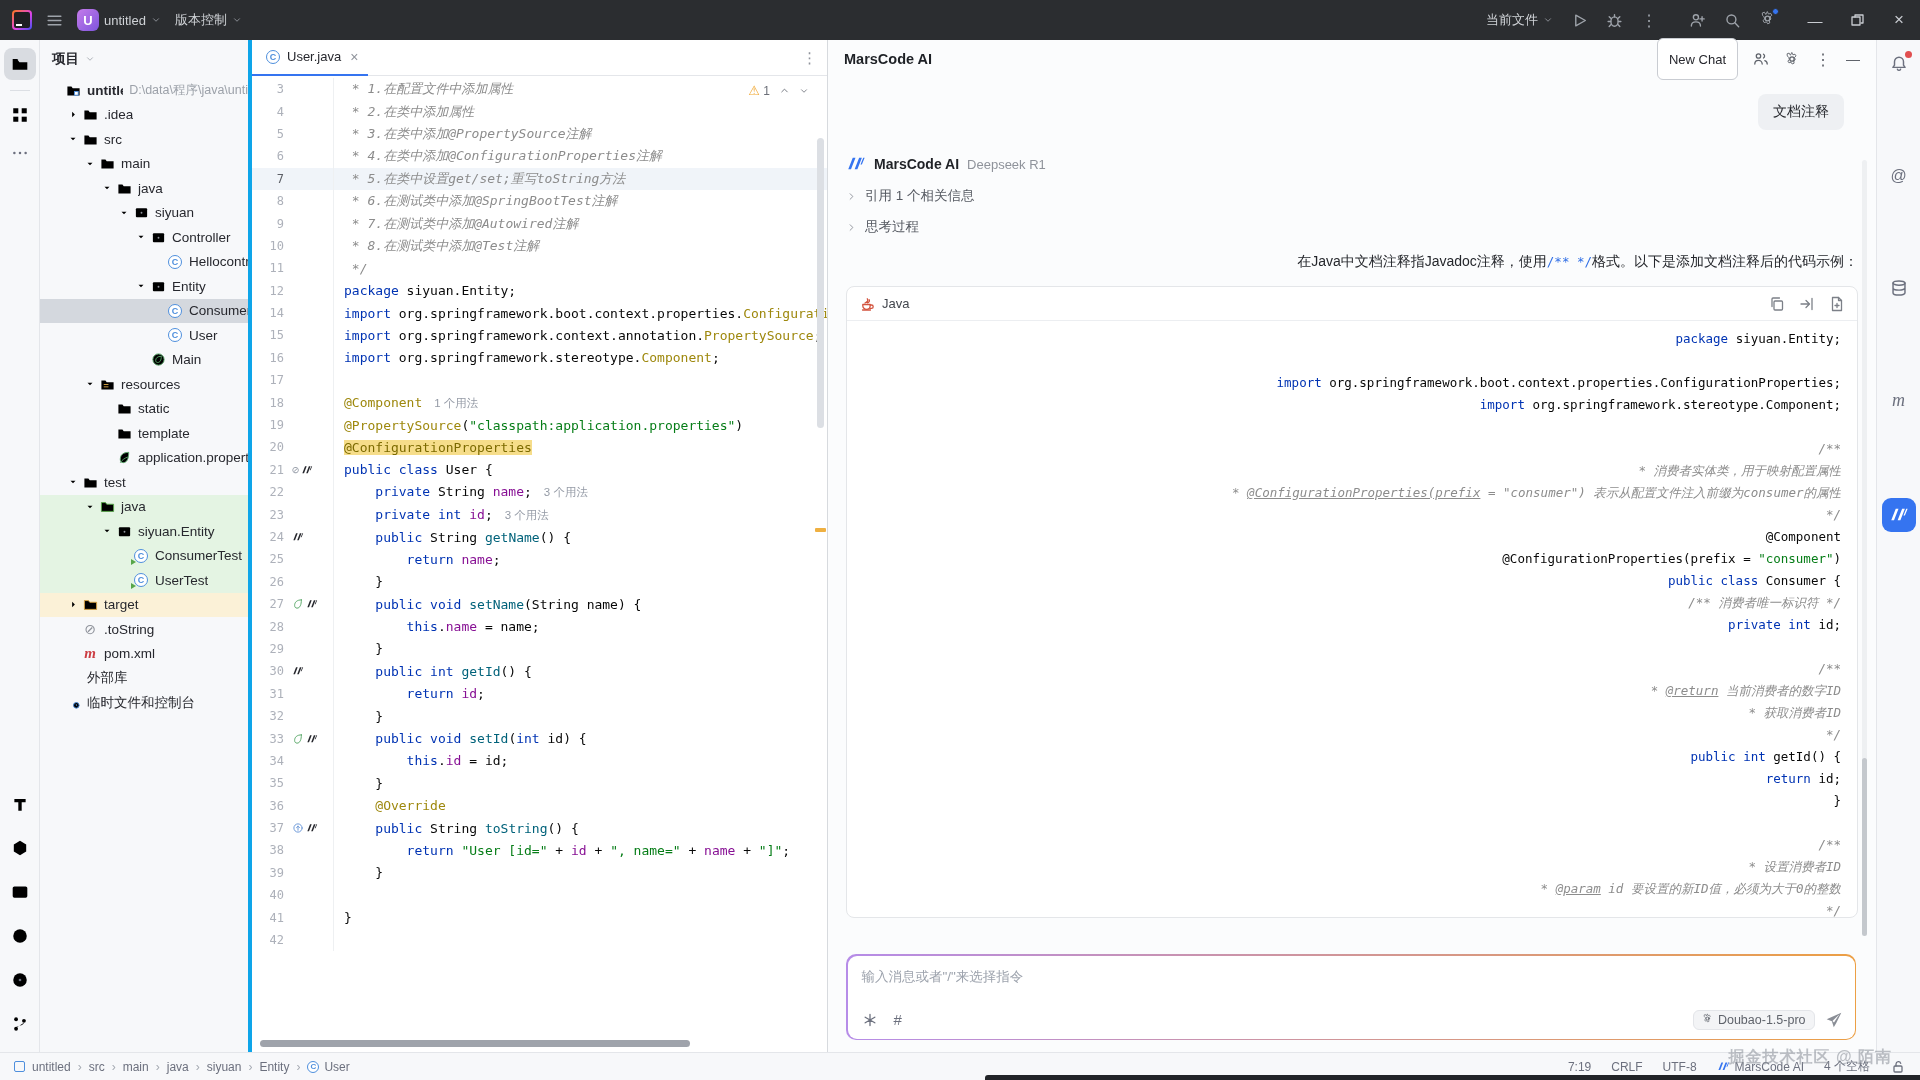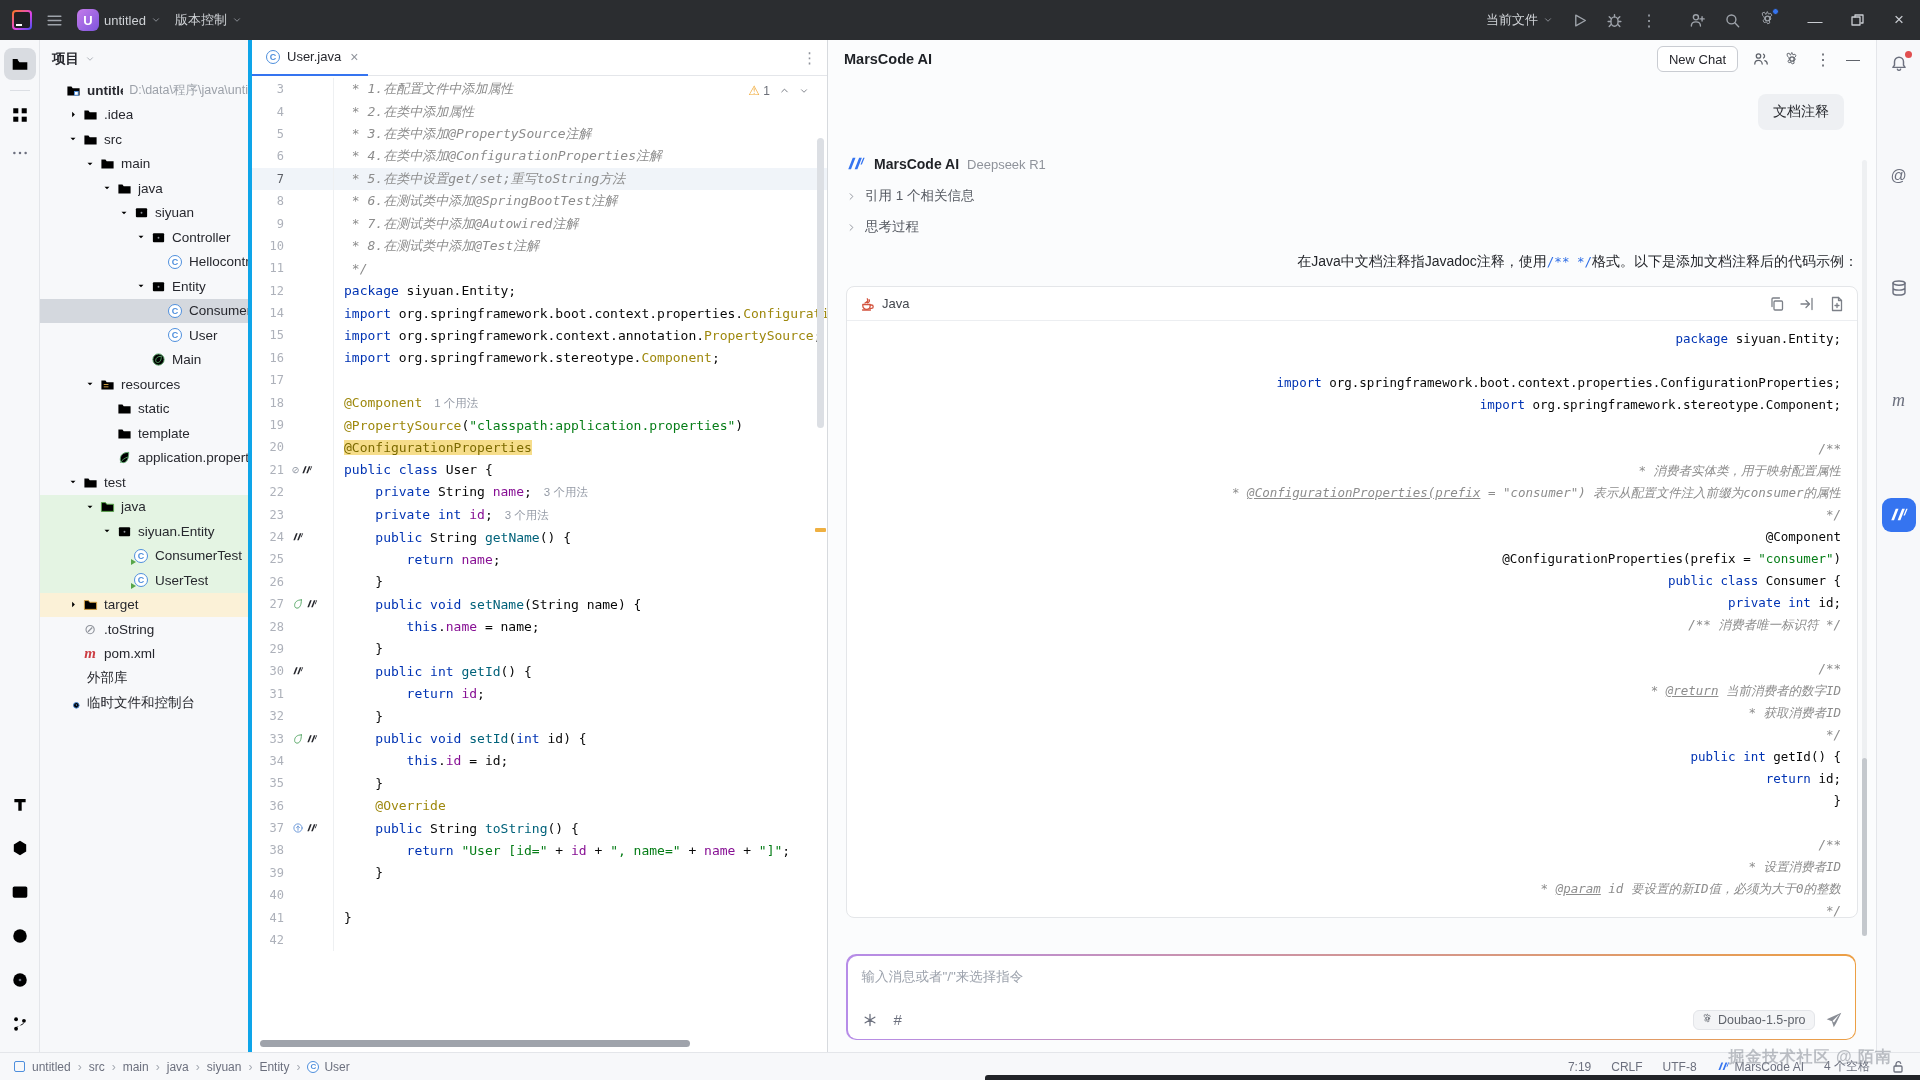--- a/index.html
+++ b/index.html
@@ -83,21 +83,21 @@
   .insp .ic svg { width:11px; height:11px; }
   .vscroll-thumb { position:absolute; right:3px; top:62px; width:7px; height:290px; border-radius:4px; background:#dcdfe4; }
   .vscroll-mark { position:absolute; right:1px; top:452px; width:11px; height:4px; background:#efb041; border-radius:1px; z-index:4; }
   .hscroll { position:absolute; left:8px; bottom:5px; width:430px; height:7px; border-radius:4px; background:#9fa3ab; }
 
   
   .chat { position:absolute; left:827px; top:40px; bottom:28px; width:1049px; background:#fbfcfd; border-left:1px solid #d7dade; }
   .chat-header { height:38px; display:flex; align-items:center; padding:0 16px; }
   .chat-title { font-size:14.5px; font-weight:bold; color:#1e2126; }
   .chat-controls { margin-left:auto; display:flex; align-items:center; gap:15px; color:#5f636b; }
-  .newchat-btn { height:26px; border:1px solid #c9ccd2; border-radius:6px; background:#fff; padding:0 11px; font-size:13px; color:#27282e; display:flex; align-items:center; }
+  .newchat-btn { height:42px; border:1px solid #c9ccd2; border-radius:6px; background:#fff; padding:0 11px; font-size:13px; color:#27282e; display:flex; align-items:center; }
   .chat-body { position:absolute; top:38px; left:0; right:0; bottom:0; padding:0 18px; display:flex; flex-direction:column; overflow:hidden;text-align:right; }
   .user-pill { align-self:flex-end; margin:16px 14px 0 0; background:#eef0f3; border-radius:8px; padding:9px 15px; font-size:14px; color:#26282d; }
   .ai-row { display:flex; align-items:center; gap:8px; margin-top:24px; }
   .ai-logo { width:20px; height:20px; color:#3574f0; }
   .ai-logo svg { width:20px; height:20px; }
   .ai-name { font-weight:bold; font-size:14px; color:#1f2126; }
   .ai-model { font-size:13px; color:#8f939b; }
   .collapse-row { display:flex; align-items:center; gap:8px; margin-top:13px; color:#565a62; font-size:13.5px; }
   .collapse-row .ic { color:#8a8e96; } .collapse-row .ic svg { width:11px; height:11px; }
   .intro { margin-top:17px; font-size:14px; color:#25272c; }
@@ -963,22 +963,22 @@
             <div class="ccl"><span class="tk-k">import</span><span class="tk-t"> org.springframework.boot.context.properties.ConfigurationProperties;</span></div>
             <div class="ccl"><span class="tk-k">import</span><span class="tk-t"> org.springframework.stereotype.Component;</span></div>
             <div class="ccl"></div>
             <div class="ccl"><span class="tk-c">/**</span></div>
             <div class="ccl"><span class="tk-c"> * 消费者实体类，用于映射配置属性</span></div>
             <div class="ccl"><span class="tk-c"> * </span><span class="tk-cd">@ConfigurationProperties(prefix</span><span class="tk-c"> = "consumer") 表示从配置文件注入前缀为consumer的属性</span></div>
             <div class="ccl"><span class="tk-c"> */</span></div>
             <div class="ccl"><span class="tk-t">@Component</span></div>
             <div class="ccl"><span class="tk-t">@ConfigurationProperties(prefix = </span><span class="tk-s">"consumer"</span><span class="tk-t">)</span></div>
             <div class="ccl"><span class="tk-k">public class</span><span class="tk-t"> Consumer {</span></div>
+            <div class="ccl"><span class="tk-c">    /** 消费者唯一标识符 */</span></div>
             <div class="ccl"><span class="tk-k">    private int</span><span class="tk-t"> id;</span></div>
-            <div class="ccl"><span class="tk-c">    /** 消费者唯一标识符 */</span></div>
             <div class="ccl"></div>
             <div class="ccl"><span class="tk-c">    /**</span></div>
             <div class="ccl"><span class="tk-c">     * </span><span class="tk-cd">@return</span><span class="tk-c"> 当前消费者的数字ID</span></div>
             <div class="ccl"><span class="tk-c">     * 获取消费者ID</span></div>
             <div class="ccl"><span class="tk-c">     */</span></div>
             <div class="ccl"><span class="tk-k">    public int</span><span class="tk-t"> getId() {</span></div>
             <div class="ccl"><span class="tk-k">        return</span><span class="tk-t"> id;</span></div>
             <div class="ccl"><span class="tk-t">    }</span></div>
             <div class="ccl"></div>
             <div class="ccl"><span class="tk-c">    /**</span></div>

